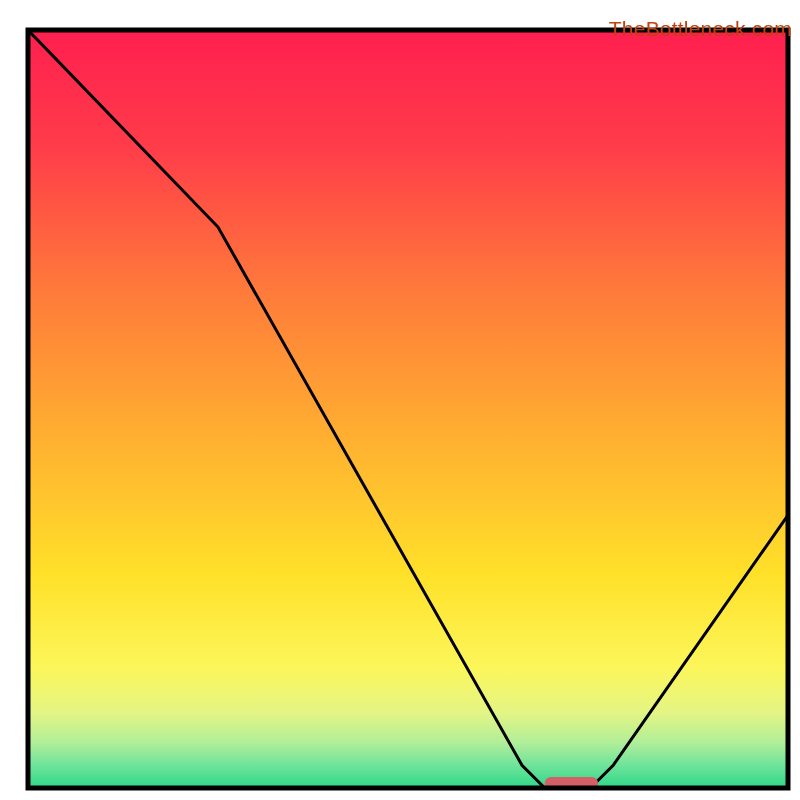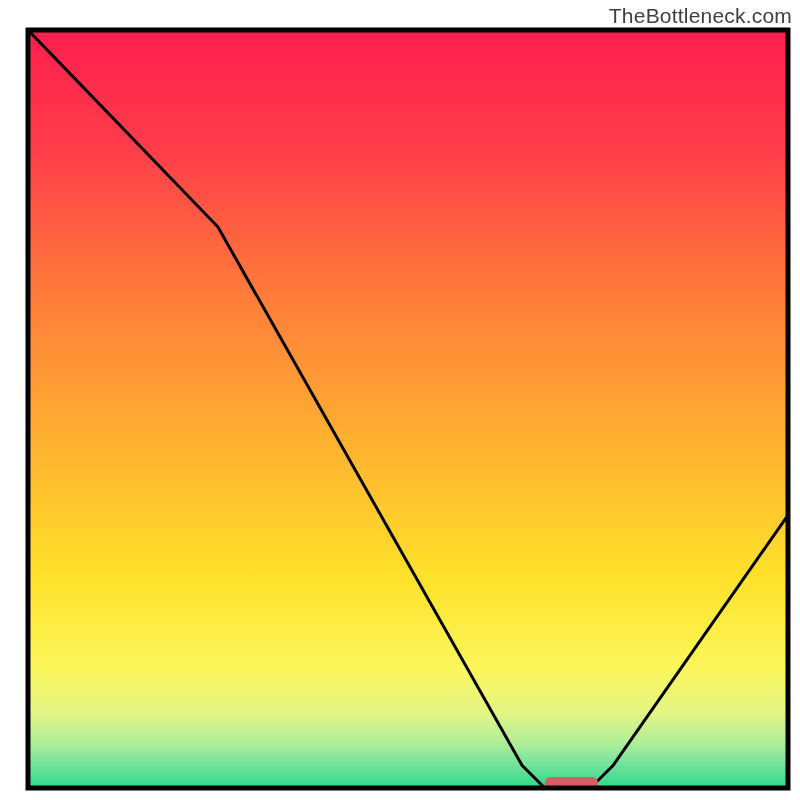--- a/index.html
+++ b/index.html
@@ -11,23 +11,23 @@
     background: #ffffff;
     font-family: Arial, Helvetica, sans-serif;
   }
   .container {
     position: relative;
     width: 800px;
     height: 800px;
   }
   .watermark {
     position: absolute;
-    top: 4px;
+    top: 17px;
     right: 8px;
-    color: #404040;
+    color: #c2410c;
     font-size: 21px;
     font-weight: 500;
     letter-spacing: 0.2px;
     z-index: 10;
   }
   svg.chart {
     position: absolute;
     left: 0;
     top: 0;
     width: 800px;

